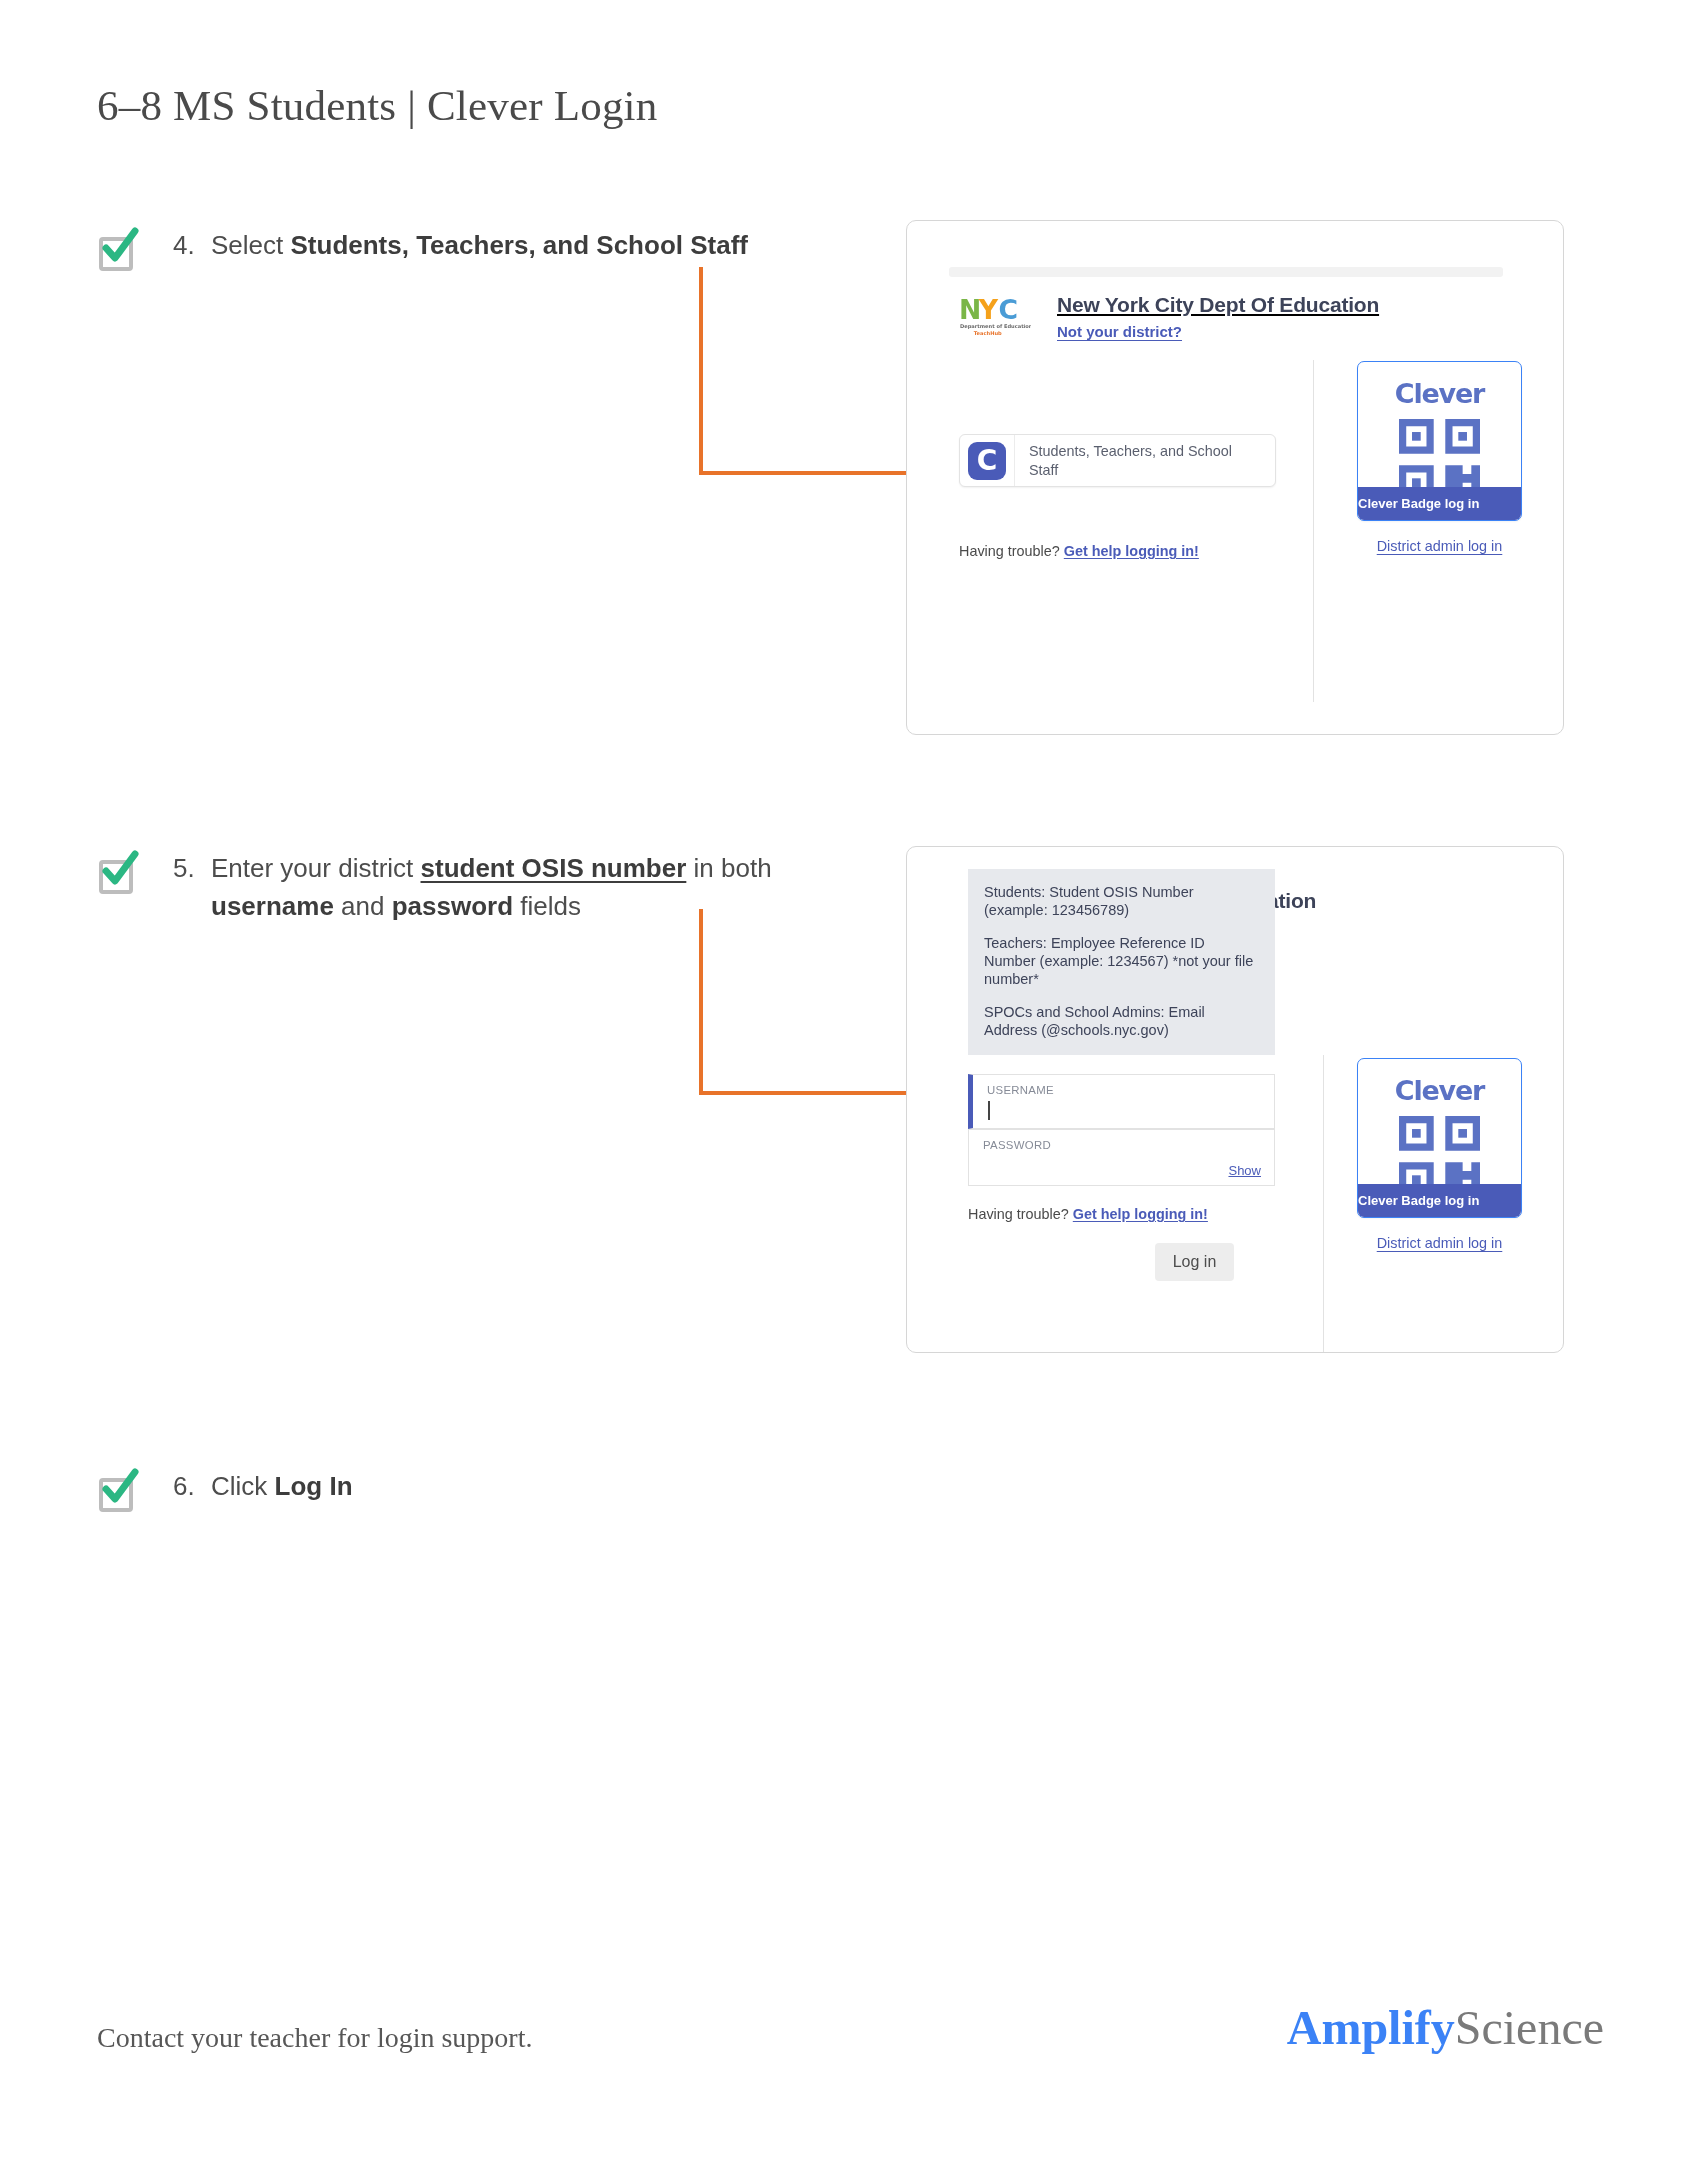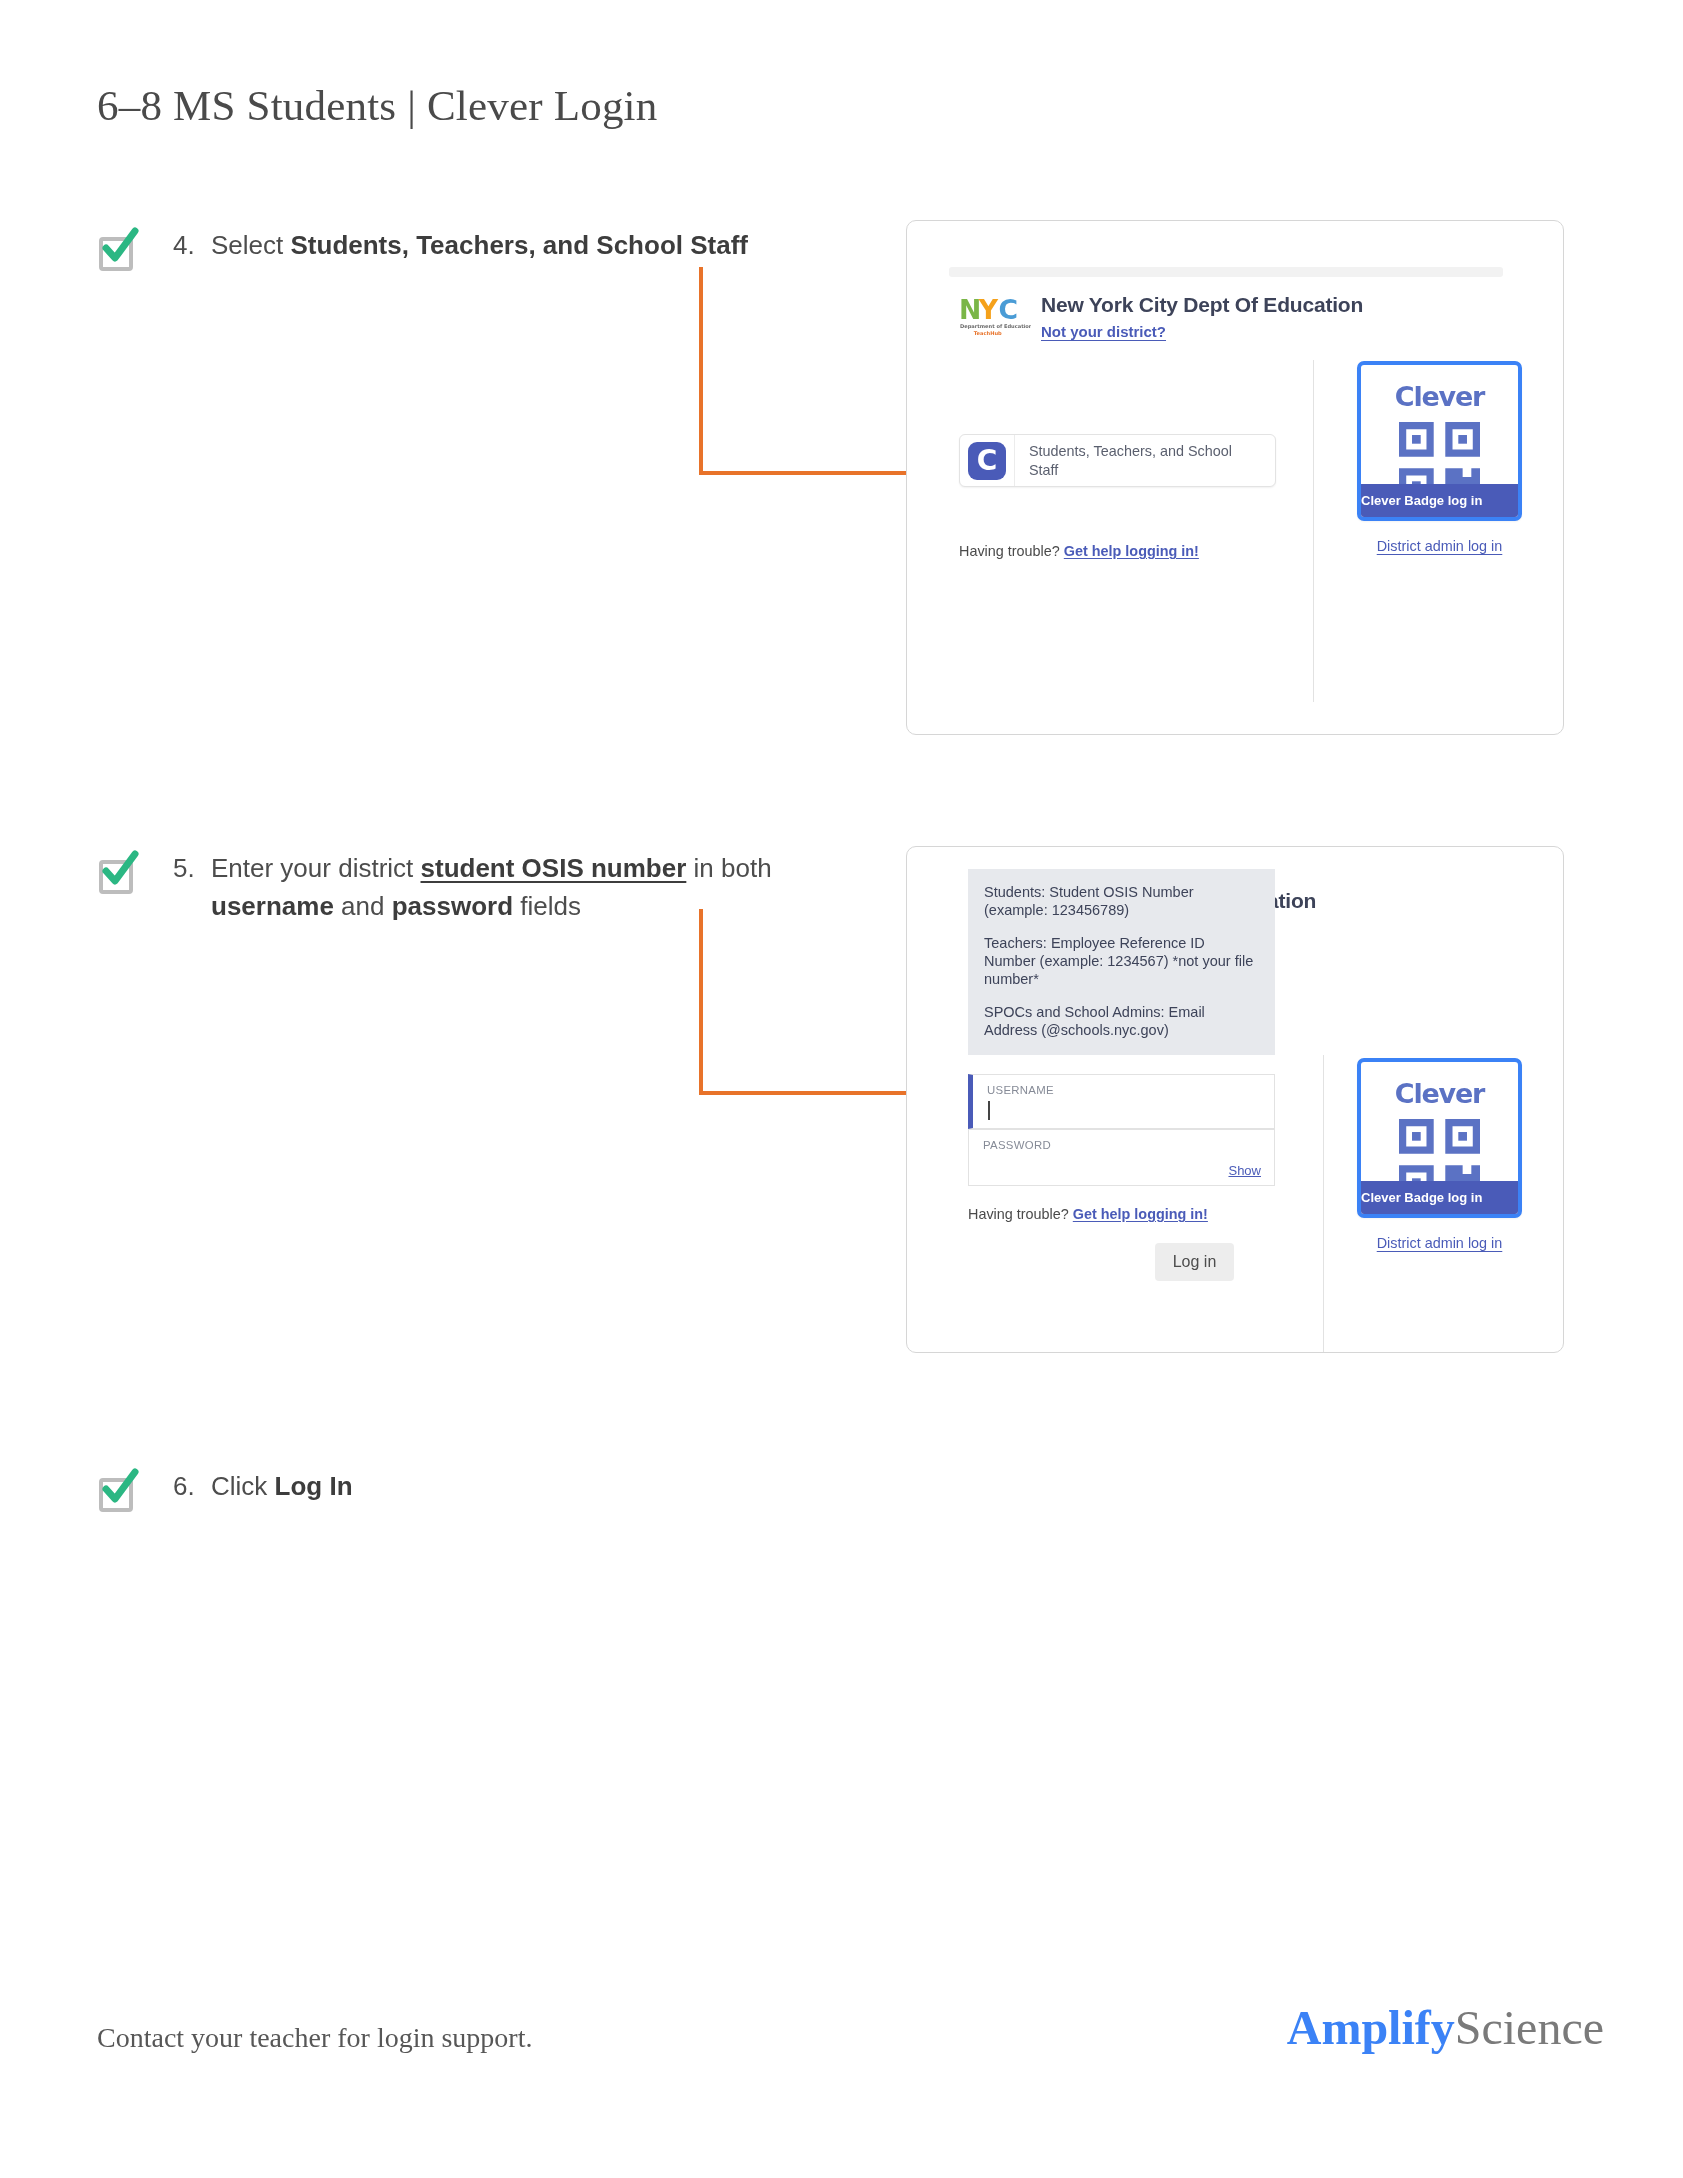--- a/index.html
+++ b/index.html
@@ -210,21 +210,21 @@
   .vdivider {
     position: absolute;
     width: 1px;
     background: #e2e2e2;
   }
 
   
   .badge-card {
     position: absolute;
     background: #ffffff;
-    border: 4px solid #3b82f6;
+    border: 1px solid #3b82f6;
     border-radius: 7px;
     overflow: hidden;
     box-shadow: 0 1px 2px rgba(0,0,0,0.05);
   }
   .badge-card .clever-word {
     text-align: center;
     color: #5b72c4;
     font-weight: 700;
     letter-spacing: -1.2px;
     font-family: "DejaVu Sans", sans-serif;
@@ -352,21 +352,21 @@
     <div class="district-row" style="left:51px; top:72px;">
       <div class="nyc-logo">
         <svg viewBox="0 0 74 46" width="73" height="46">
           <text x="1" y="26" font-family="DejaVu Sans, sans-serif" font-size="27" font-weight="bold" fill="#7ab648">N</text>
           <text x="21" y="26" font-family="DejaVu Sans, sans-serif" font-size="27" font-weight="bold" fill="#f5a11a">Y</text>
           <text x="41" y="26" font-family="DejaVu Sans, sans-serif" font-size="27" font-weight="bold" fill="#4a9cd6">C</text>
           <text x="2" y="35" font-family="DejaVu Sans, sans-serif" font-size="5.2" font-weight="bold" fill="#6b6b6b">Department of Education</text>
           <text x="16" y="42" font-family="DejaVu Sans, sans-serif" font-size="5.2" font-weight="bold" fill="#e8732a">TeachHub</text>
         </svg>
       </div>
-      <div style="margin-left:10px;">
+      <div style="margin-left:26px;text-decoration:underline;">
         <div class="district-name">New York City Dept Of Education</div>
         <a class="not-your-district" href="#">Not your district?</a>
       </div>
     </div>
 
 
     <div class="login-option" style="left:52px; top:213px; width:317px; height:53px;">
       <span class="opt-icon">
         <span class="clever-c">C</span>
       </span>

